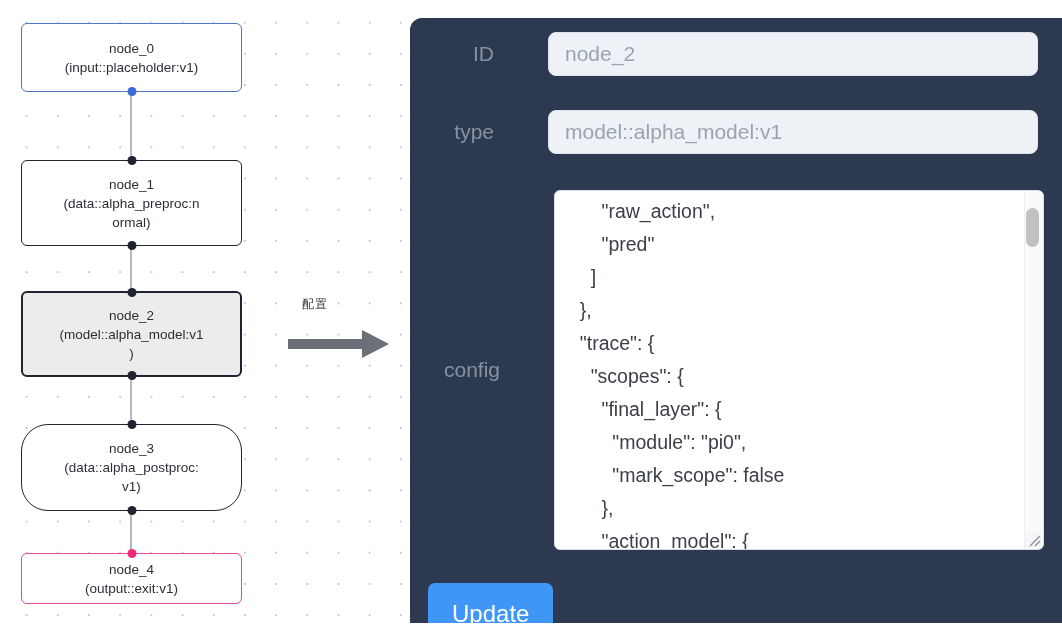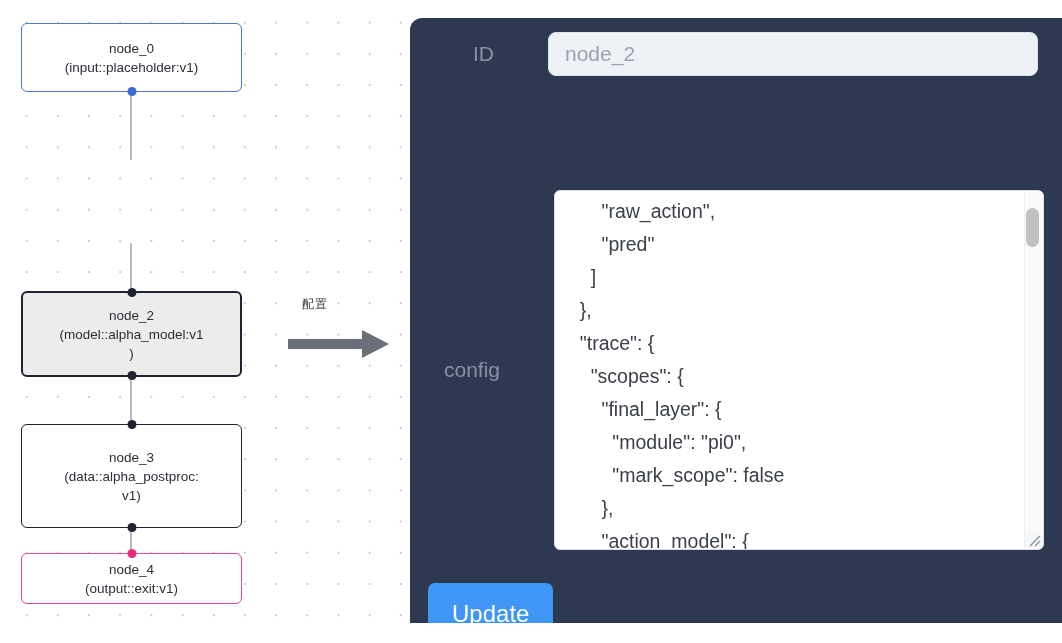--- a/index.html
+++ b/index.html
@@ -234,30 +234,37 @@
   <div class="edge" style="top:243px;height:60px;"></div>
   <div class="edge" style="top:375px;height:50px;"></div>
   <div class="edge" style="top:508px;height:45px;"></div>
 
   <div class="node is-input" style="left:21px;top:23px;width:221px;height:69px;">
     <span class="node-text">node_0
 (input::placeholder:v1)</span>
     <span class="handle bottom blue"></span>
   </div>
 
+  <div class="node" style="left:21px;top:160px;width:221px;height:86px;">
+    <span class="node-text">node_1
+(data::alpha_preproc:n
+ormal)</span>
+    <span class="handle top"></span>
+    <span class="handle bottom"></span>
+  </div>
 
   <div class="node is-selected" style="left:21px;top:291px;width:221px;height:86px;">
     <span class="node-text">node_2
 (model::alpha_model:v1
 )</span>
     <span class="handle top"></span>
     <span class="handle bottom"></span>
   </div>
 
-  <div class="node" style="left:21px;top:424px;width:221px;height:104px;">
+  <div class="node" style="left:21px;top:424px;width:221px;height:87px;border-radius:27px;">
     <span class="node-text">node_3
 (data::alpha_postproc:
 v1)</span>
     <span class="handle top"></span>
     <span class="handle bottom"></span>
   </div>
 
   <div class="node is-output" style="left:21px;top:553px;width:221px;height:51px;">
     <span class="node-text">node_4
 (output::exit:v1)</span>
@@ -272,20 +279,24 @@
   </div>
 </div>
 
 <div id="inspector-panel">
 
   <div class="field-row" id="row-id">
     <div class="field-label">ID</div>
     <input class="field-input" type="text" value="node_2" style="">
   </div>
 
+  <div class="field-row" id="row-type">
+    <div class="field-label">type</div>
+    <input class="field-input" type="text" value="model::alpha_model:v1" style="">
+  </div>
 
   <div class="field-row" id="row-config">
     <div class="field-label">config</div>
     <div class="config-wrap">
       <div class="config-text">      "raw_action",
       "pred"
     ]
   },
   "trace": {
     "scopes": {

